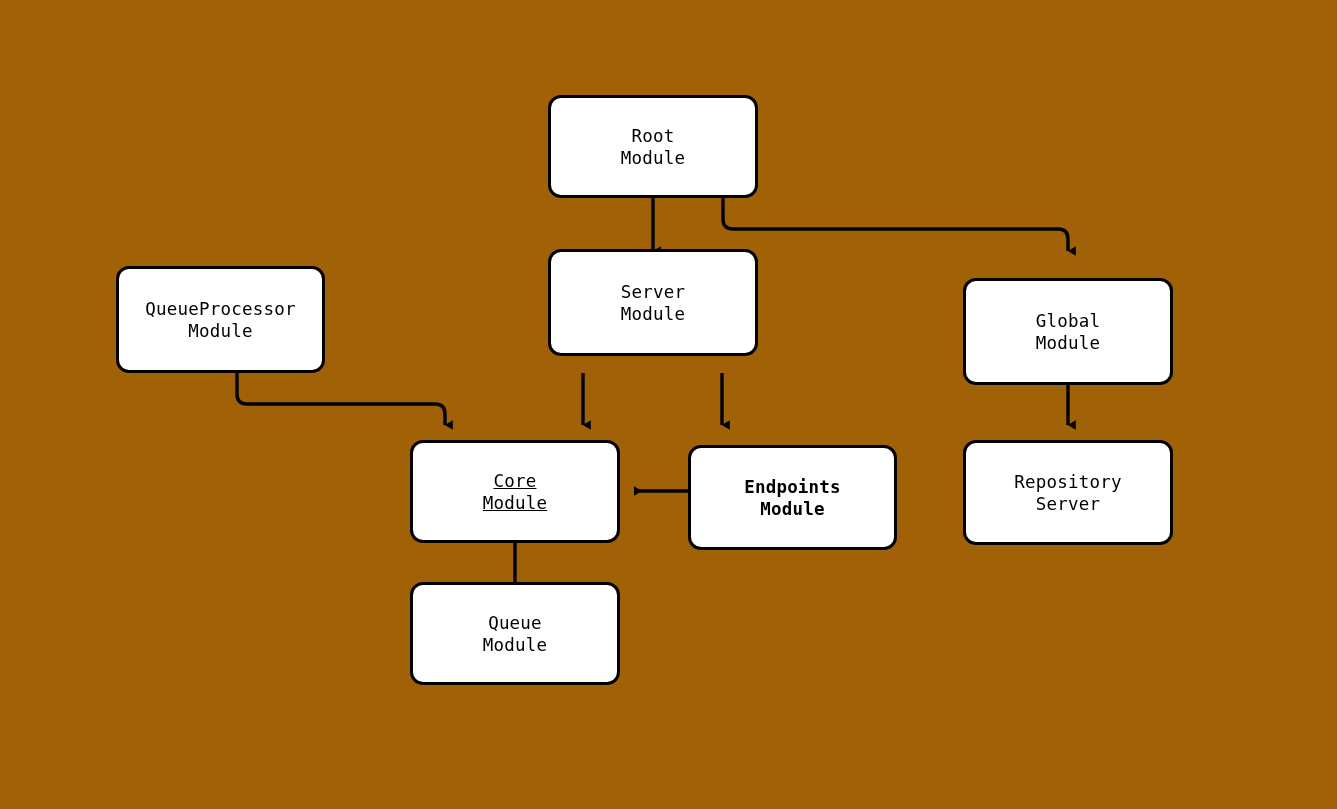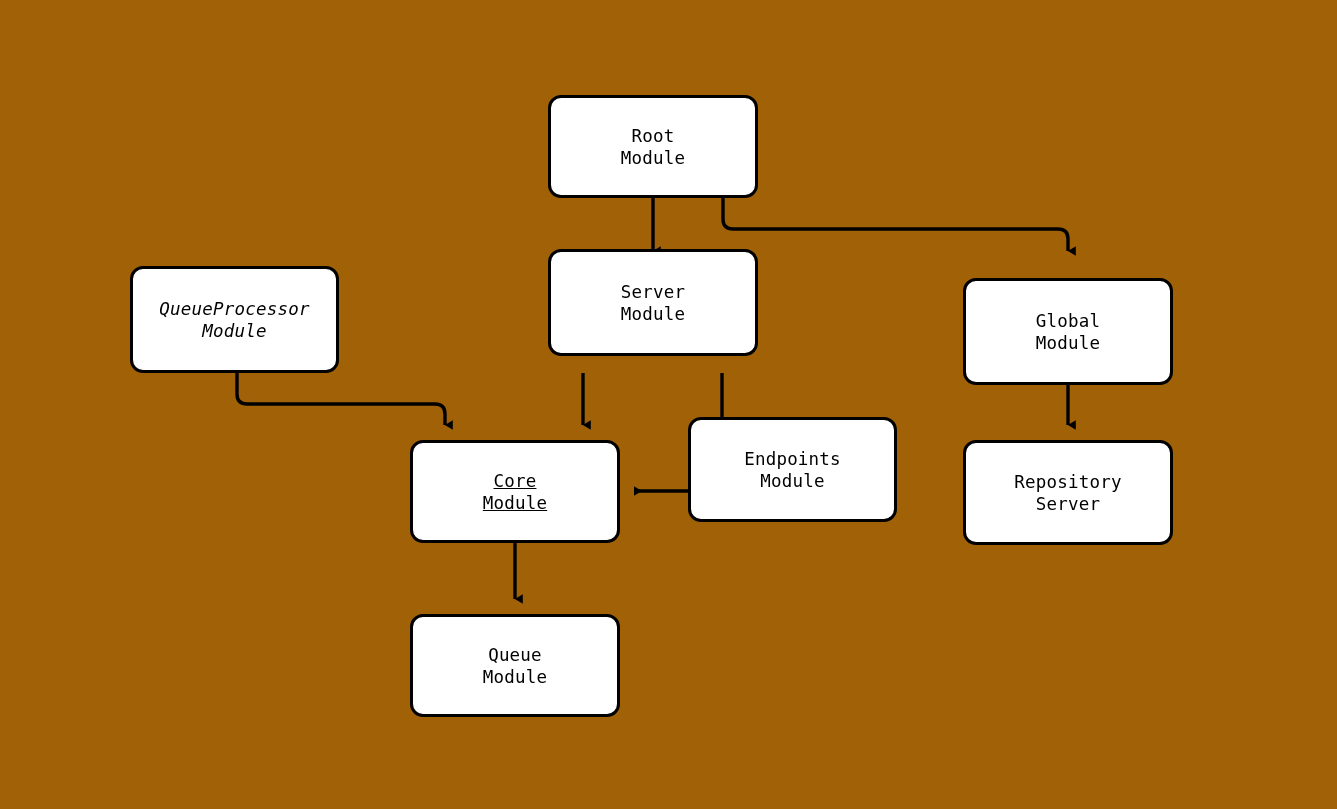--- a/index.html
+++ b/index.html
@@ -81,48 +81,48 @@
 
       <path d="M 1068 373 L 1068 425" marker-end="url(#arrowdown)"></path>
     </g>
   </svg>
 
   <div class="node" style="left:548px; top:95px; width:210px; height:103px;">
     <span class="node-label">Root
 Module</span>
   </div>
 
-  <div class="node" style="left:130px; top:266px; width:209px; height:107px;font-style:italic;">
+  <div class="node" style="left:116px; top:266px; width:209px; height:107px;">
     <span class="node-label">QueueProcessor
 Module</span>
   </div>
 
   <div class="node" style="left:548px; top:249px; width:210px; height:107px;">
     <span class="node-label">Server
 Module</span>
   </div>
 
   <div class="node" style="left:963px; top:278px; width:210px; height:107px;">
     <span class="node-label">Global
 Module</span>
   </div>
 
   <div class="node" style="left:410px; top:440px; width:210px; height:103px;text-decoration:underline;">
     <span class="node-label">Core
 Module</span>
   </div>
 
-  <div class="node" style="left:688px; top:417px; width:209px; height:105px;">
+  <div class="node" style="left:688px; top:445px; width:209px; height:105px;font-weight:bold;">
     <span class="node-label">Endpoints
 Module</span>
   </div>
 
   <div class="node" style="left:963px; top:440px; width:210px; height:105px;">
     <span class="node-label">Repository
 Server</span>
   </div>
 
-  <div class="node" style="left:410px; top:614px; width:210px; height:103px;">
+  <div class="node" style="left:410px; top:582px; width:210px; height:103px;">
     <span class="node-label">Queue
 Module</span>
   </div>
 
 </div>
 
 </body></html>

